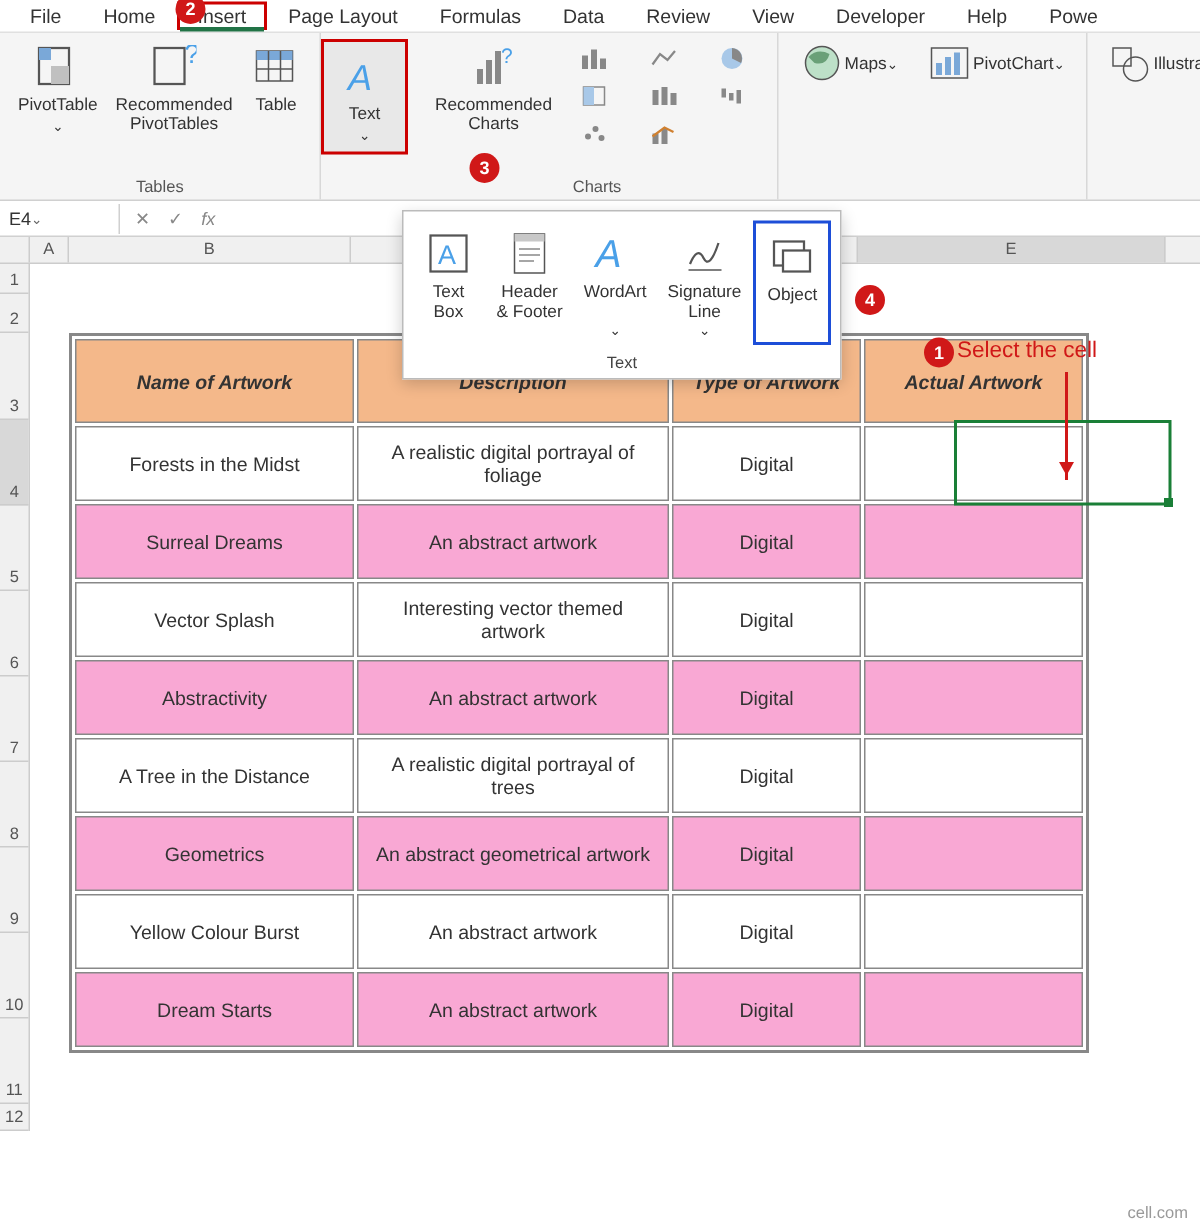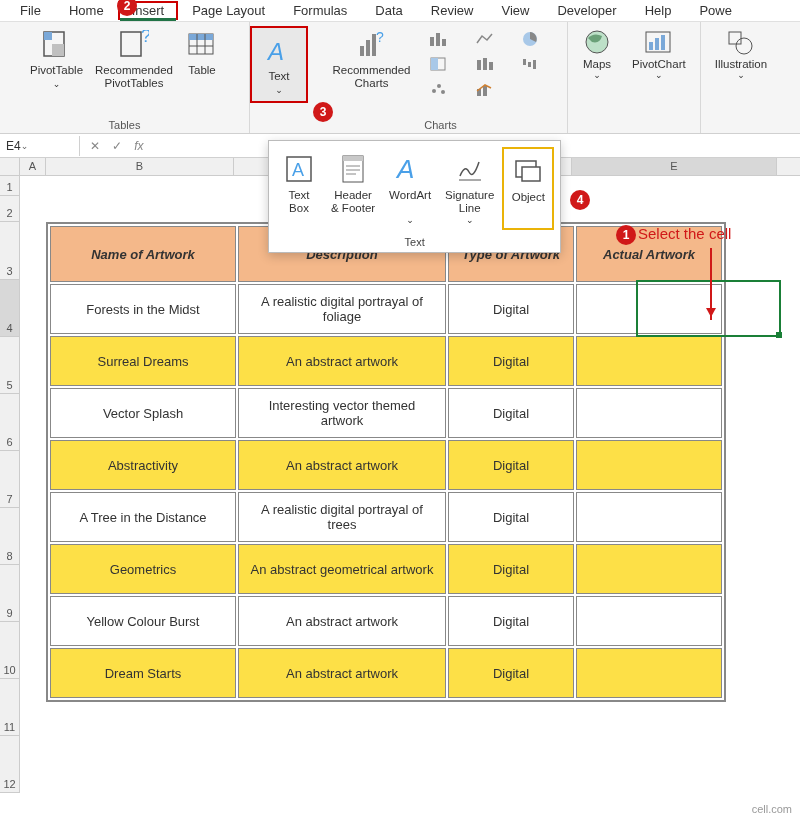--- a/index.html
+++ b/index.html
@@ -18,51 +18,51 @@
     .group { border-right: 1px solid #d8d8d8; padding: 4px 8px 2px; display: flex; flex-direction: column; align-items: center; justify-content: space-between; }
     .group-items { display: flex; gap: 4px; align-items: flex-start; }
     .group-label { font-size: 11px; color: #555; text-align: center; padding-top: 2px; width: 100%; }
     .btn-lg { display: flex; flex-direction: column; align-items: center; gap: 2px; padding: 2px 4px; font-size: 11.5px; text-align: center; cursor: pointer; }
     .btn-lg .ico { width: 34px; height: 34px; display:flex; align-items:center; justify-content:center;}
     .btn-lg .lb { line-height: 1.15; }
     .text-btn { border: 2px solid #cc0000; background: #e8e8e8; padding: 6px 10px; }
     .b3 { top: 80px; left: 313px; }
     .mini-col { display: flex; flex-direction: column; gap: 3px; padding: 2px 6px; }
     .mini { width: 30px; height: 22px; display:flex;align-items:center;justify-content:center;}
-    .maps-btn, .pc-btn, .ill-btn { display:flex;flex-direction:column;align-items:center;font-size:11.5px;padding:2px 6px;cursor:pointer;}
+    .maps-btn, .pc-btn, .ill-btn { display:flex;flex-direction:row;align-items:center;font-size:11.5px;padding:2px 6px;cursor:pointer;}
     
     
     .text-dd { position: absolute; top: 140px; left: 268px; background: #fff; border: 1px solid #bbb; box-shadow: 0 3px 10px rgba(0,0,0,0.2); padding: 6px 6px 4px; z-index: 100; }
     .text-dd .row { display: flex; gap: 2px; }
     .dd-btn { display: flex; flex-direction: column; align-items: center; font-size: 11.5px; padding: 4px 6px; text-align: center; cursor: pointer; line-height: 1.15; }
     .dd-btn .ico { width: 36px; height: 36px; display:flex;align-items:center;justify-content:center; margin-bottom:2px;}
-    .dd-btn.obj { border: 2px solid #eab308; }
+    .dd-btn.obj { border: 2px solid #1d4ed8; }
     .dd-label { text-align: center; font-size: 11px; color: #444; padding-top: 6px; }
     .b4 { top: 190px; left: 570px; }
     
     
     .fbar { display: flex; align-items: center; border-bottom: 1px solid #d0d0d0; height: 24px; font-size: 12px; }
     .namebox { width: 80px; border-right: 1px solid #d0d0d0; padding: 3px 6px; display:flex;align-items:center;}
     .fbar .ops { display:flex;gap:12px;padding:0 10px;color:#888;}
     
     
     .colhdr { display: flex; background: #f0f0f0; border-bottom: 1px solid #ccc; height: 18px; font-size: 11px;}
     .colhdr div { border-right: 1px solid #ccc; text-align: center; line-height:17px; color:#555;}
     .ch-corner{width:20px;} .ch-a{width:26px;} .ch-b{width:188px;} .ch-c{width:210px;} .ch-d{width:128px;} .ch-e{width:205px;}
     
     .grid { position: relative; }
     .rowhdr { position: absolute; left:0; top:0; width:20px; background:#f0f0f0; border-right:1px solid #ccc; font-size:11px; color:#555;}
     .rowhdr div { border-bottom:1px solid #ccc; text-align:center; display:flex;align-items:flex-end;justify-content:center;padding-bottom:2px;}
-    .rh1{height:20px;} .rh2{height:26px;} .rh3{height:58px;} .rhdata{height:57px;} .rh12{height:18px;margin-top:39px;}
+    .rh1{height:20px;} .rh2{height:26px;} .rh3{height:58px;} .rhdata{height:57px;} .rh12{height:18px;}
     
     
     .data-table { position: absolute; top: 46px; left: 46px; border: 2px solid #888; }
     .data-table th, .data-table td { border: 1px solid #888; padding: 8px 10px; text-align: center; font-size: 13px; vertical-align: middle;}
     .data-table th { background: #f4b88a; font-weight: bold; height: 56px; font-style: italic; }
-    .data-table tr.alt td { background: #fde047; text-align: center; }
+    .data-table tr.alt td { background: #f9a8d4; text-align: center; }
     .data-table td { height: 50px; background:#fff;}
     .c-name{width:186px;} .c-desc{width:208px;margin-left:40px;} .c-type{width:126px;} .c-art{width:146px;}
     
     .sel-cell { position:absolute; border:2px solid #1a7f37; background:transparent; z-index:10;}
     .sel-handle{position:absolute;width:6px;height:6px;background:#1a7f37;right:-3px;bottom:-3px;}
     
     .annot { position: absolute; color: #d01818; font-size: 15px; top: 225px; left: 638px; white-space:nowrap; z-index:20;}
     .b1 { top: 225px; left: 616px; }
     .arrow { position: absolute; top: 248px; left: 710px; width: 2px; height: 72px; background: #d01818; z-index:20;}
     .arrow::after { content:""; position:absolute; bottom:-2px; left:-4px; border:5px solid transparent; border-top:9px solid #d01818;}

